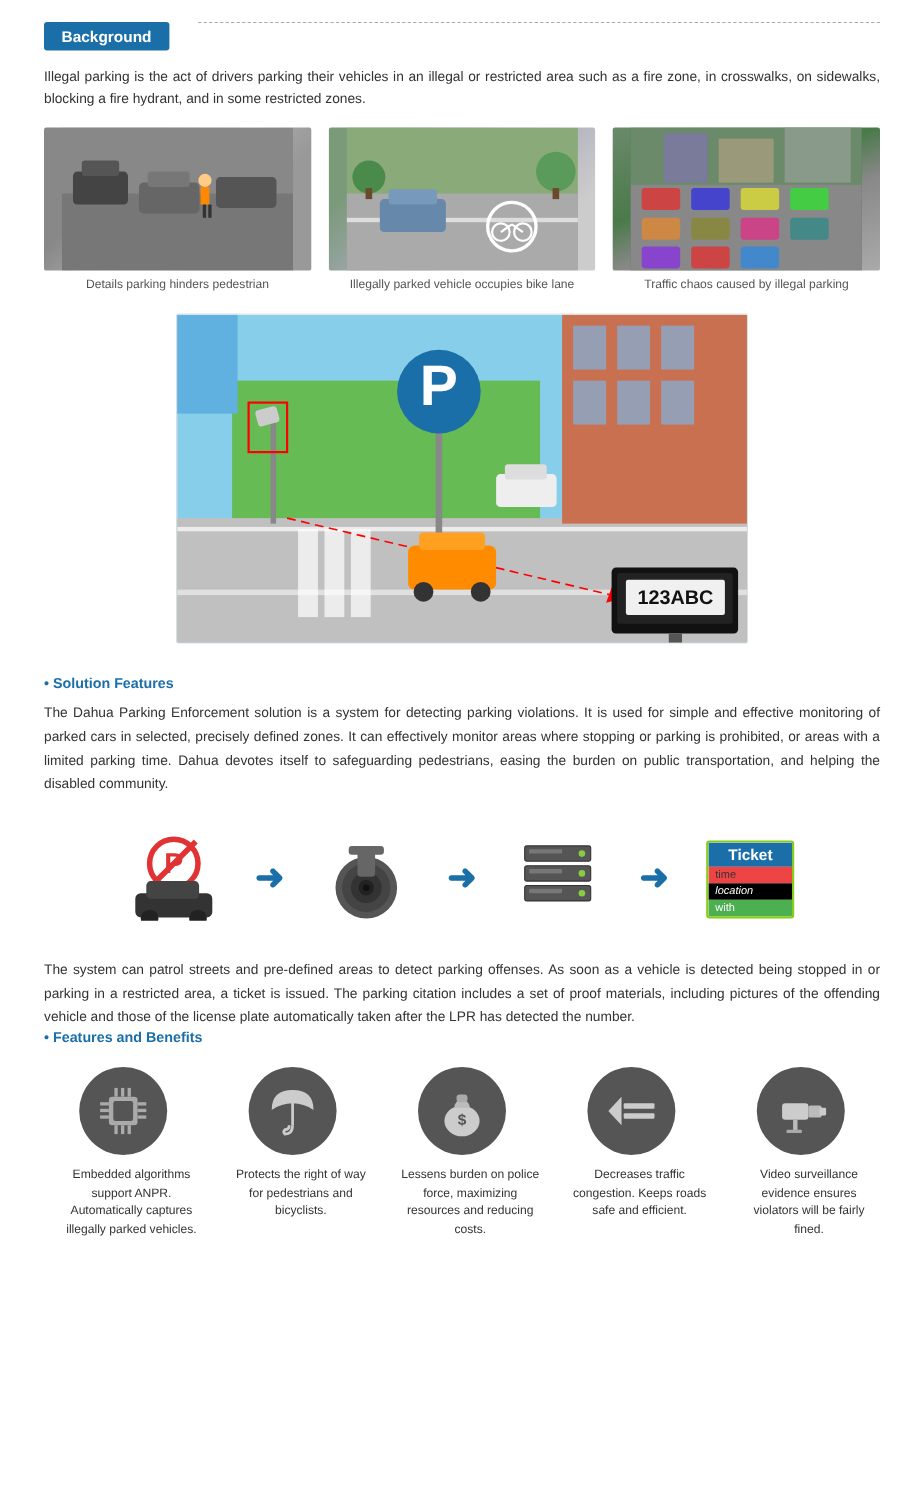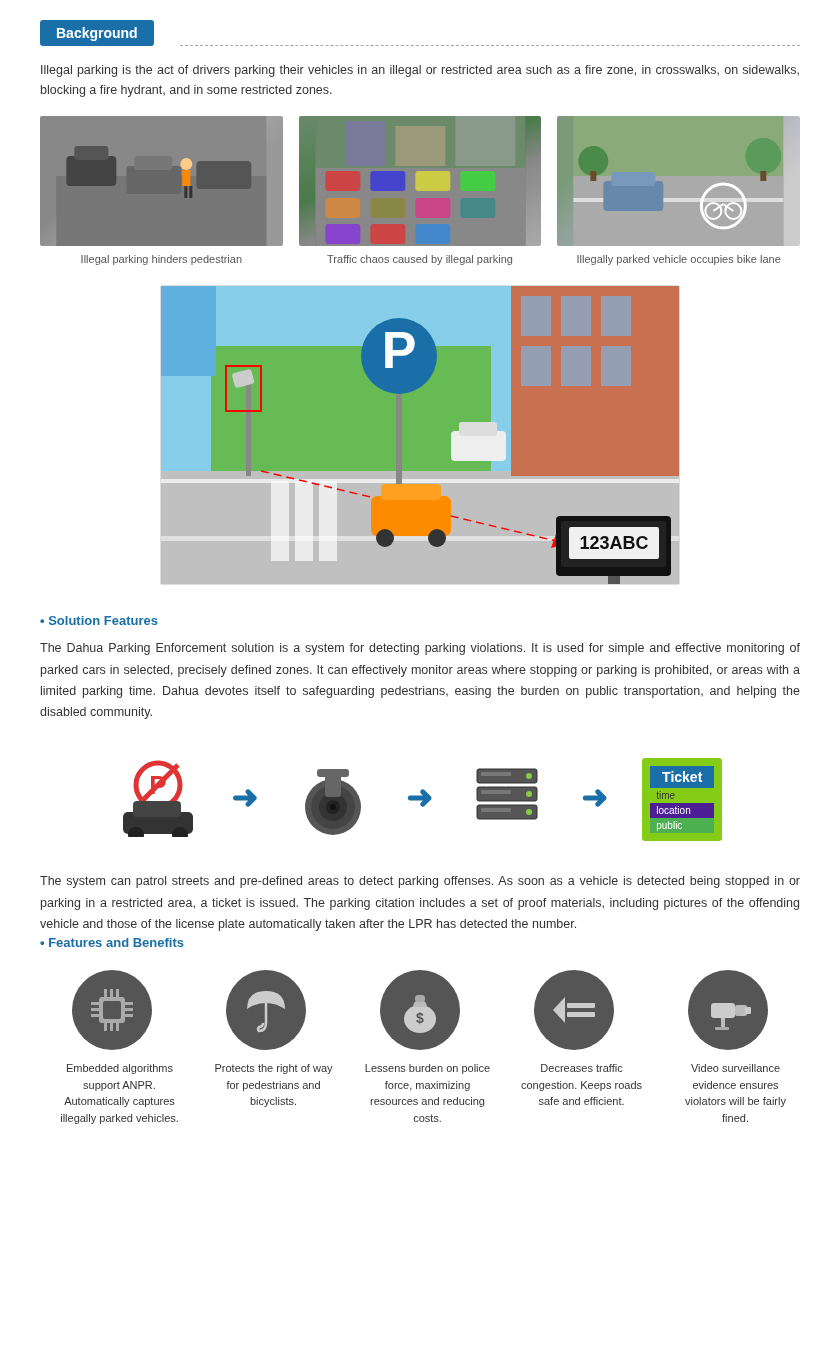--- a/index.html
+++ b/index.html
@@ -22,21 +22,21 @@
       background: #1a6fa8;
       color: white;
       font-weight: bold;
       font-size: 14px;
       padding: 5px 16px;
       border-radius: 3px;
       margin-bottom: 12px;
     }
     .section-header-wrap {
       display: flex;
-      align-items: flex-end;
+      align-items: flex-start;
       margin-bottom: 14px;
       gap: 16px;
     }
     .section-header-wrap .section-header {
       flex-shrink: 0;
       margin-bottom: 0;
     }
     .header-line {
       flex: 1;
       border-top: 1px dashed #aaa;
@@ -126,39 +126,39 @@
       height: 80px;
       display: flex;
       align-items: center;
       justify-content: center;
     }
 
     
     .ticket-box {
       width: 80px;
       background: white;
-      border: 8px solid #84cc16;
+      border: 2px solid #84cc16;
       border-radius: 3px;
       overflow: hidden;
     }
     .ticket-header {
       background: #1a6fa8;
       color: white;
       text-align: center;
       font-weight: bold;
       font-size: 14px;
       padding: 3px;
     }
     .ticket-row {
       padding: 2px 6px;
       font-size: 10px;
       color: #333;
     }
-    .ticket-row.yellow { background: #84cc16; }
-    .ticket-row.orange { background: #4c1d95; color: white; }
+    .ticket-row.yellow { background: #ef4444; }
+    .ticket-row.orange { background: #000000; color: white; font-style: italic; }
     .ticket-row.green { background: #4caf50; color: white; }
 
     
     .patrol-text {
       font-size: 12.5px;
       line-height: 1.7;
       text-align: justify;
     }
 
     
@@ -230,21 +230,47 @@
             <rect x="70" y="50" width="55" height="28" rx="4" fill="#666"></rect>
             <rect x="78" y="40" width="38" height="14" rx="3" fill="#777"></rect>
             <rect x="140" y="45" width="55" height="28" rx="4" fill="#555"></rect>
 
             <circle cx="130" cy="48" r="6" fill="#ffcc88"></circle>
             <rect x="126" y="54" width="8" height="16" fill="#ff8800"></rect>
             <rect x="128" y="70" width="3" height="12" fill="#333"></rect>
             <rect x="133" y="70" width="3" height="12" fill="#333"></rect>
           </svg>
         </div>
-        <div class="img-caption">Illegal parking hinders pedestrian</div>
+        <div class="img-caption">Details parking hinders pedestrian</div>
+      </div>
+      <div class="image-cell">
+        <div class="img-placeholder img-bike">
+          <svg width="100%" height="100%" viewBox="0 0 210 130">
+            <rect width="210" height="130" fill="#8aaa7a"></rect>
+            <rect x="0" y="60" width="210" height="70" fill="#aaa"></rect>
+
+            <rect x="0" y="82" width="210" height="4" fill="white" opacity="0.6"></rect>
+
+            <ellipse cx="150" cy="90" rx="22" ry="22" fill="none" stroke="white" stroke-width="3"></ellipse>
+
+            <circle cx="140" cy="95" r="8" fill="none" stroke="white" stroke-width="2"></circle>
+            <circle cx="160" cy="95" r="8" fill="none" stroke="white" stroke-width="2"></circle>
+            <line x1="140" y1="95" x2="150" y2="88" stroke="white" stroke-width="2"></line>
+            <line x1="150" y1="88" x2="160" y2="95" stroke="white" stroke-width="2"></line>
+
+            <rect x="30" y="65" width="60" height="30" rx="4" fill="#6688aa"></rect>
+            <rect x="38" y="56" width="44" height="14" rx="3" fill="#7799bb"></rect>
+
+            <circle cx="20" cy="45" r="15" fill="#4a8a4a"></circle>
+            <rect x="17" y="55" width="6" height="10" fill="#6a4a2a"></rect>
+            <circle cx="190" cy="40" r="18" fill="#5a9a5a"></circle>
+            <rect x="187" y="55" width="6" height="10" fill="#6a4a2a"></rect>
+          </svg>
+        </div>
+        <div class="img-caption">Illegally parked vehicle occupies bike lane</div>
       </div>
       <div class="image-cell">
         <div class="img-placeholder img-traffic">
           <svg width="100%" height="100%" viewBox="0 0 210 130">
             <rect width="210" height="130" fill="#5a7a5a"></rect>
             <rect x="0" y="50" width="210" height="80" fill="#888"></rect>
 
             <rect x="10" y="55" width="35" height="20" rx="3" fill="#cc4444"></rect>
             <rect x="55" y="55" width="35" height="20" rx="3" fill="#4444cc"></rect>
             <rect x="100" y="55" width="35" height="20" rx="3" fill="#cccc44"></rect>
@@ -257,46 +283,20 @@
             <rect x="55" y="108" width="35" height="20" rx="3" fill="#cc4444"></rect>
             <rect x="100" y="108" width="35" height="20" rx="3" fill="#4488cc"></rect>
 
             <rect x="0" y="0" width="210" height="52" fill="#6a8a6a"></rect>
             <rect x="30" y="5" width="40" height="45" fill="#7a7a9a"></rect>
             <rect x="80" y="10" width="50" height="40" fill="#9a9a7a"></rect>
             <rect x="140" y="0" width="60" height="50" fill="#8a9a8a"></rect>
           </svg>
         </div>
         <div class="img-caption">Traffic chaos caused by illegal parking</div>
-      </div>
-      <div class="image-cell">
-        <div class="img-placeholder img-bike">
-          <svg width="100%" height="100%" viewBox="0 0 210 130">
-            <rect width="210" height="130" fill="#8aaa7a"></rect>
-            <rect x="0" y="60" width="210" height="70" fill="#aaa"></rect>
-
-            <rect x="0" y="82" width="210" height="4" fill="white" opacity="0.6"></rect>
-
-            <ellipse cx="150" cy="90" rx="22" ry="22" fill="none" stroke="white" stroke-width="3"></ellipse>
-
-            <circle cx="140" cy="95" r="8" fill="none" stroke="white" stroke-width="2"></circle>
-            <circle cx="160" cy="95" r="8" fill="none" stroke="white" stroke-width="2"></circle>
-            <line x1="140" y1="95" x2="150" y2="88" stroke="white" stroke-width="2"></line>
-            <line x1="150" y1="88" x2="160" y2="95" stroke="white" stroke-width="2"></line>
-
-            <rect x="30" y="65" width="60" height="30" rx="4" fill="#6688aa"></rect>
-            <rect x="38" y="56" width="44" height="14" rx="3" fill="#7799bb"></rect>
-
-            <circle cx="20" cy="45" r="15" fill="#4a8a4a"></circle>
-            <rect x="17" y="55" width="6" height="10" fill="#6a4a2a"></rect>
-            <circle cx="190" cy="40" r="18" fill="#5a9a5a"></circle>
-            <rect x="187" y="55" width="6" height="10" fill="#6a4a2a"></rect>
-          </svg>
-        </div>
-        <div class="img-caption">Illegally parked vehicle occupies bike lane</div>
       </div>
     </div>
   </div>
 
   <div class="section-gap">
 
     <div style="display:flex; justify-content:center; margin-bottom:20px;">
       <div style="width:520px; height:300px; position:relative; overflow:hidden; border:1px solid #ddd; border-radius:2px;">
         <svg width="520" height="300" viewBox="0 0 520 300">
 
@@ -417,21 +417,21 @@
     </div>
 
     <div style="color:#1a6fa8; font-size:32px; font-weight:bold; margin:0 4px;">➜</div>
 
     <div class="flow-icon">
       <div class="flow-icon-img">
         <div class="ticket-box" style="margin-top:5px;">
           <div class="ticket-header">Ticket</div>
           <div class="ticket-row yellow">time</div>
           <div class="ticket-row orange">location</div>
-          <div class="ticket-row green">public</div>
+          <div class="ticket-row green">with</div>
         </div>
       </div>
     </div>
   </div>
 
   <p class="patrol-text">The system can patrol streets and pre-defined areas to detect parking offenses. As soon as a vehicle is detected being stopped in or parking in a restricted area, a ticket is issued. The parking citation includes a set of proof materials, including pictures of the offending vehicle and those of the license plate automatically taken after the LPR has detected the number.</p>
 
   <div class="section-gap-sm">
     <p class="features-label">• Features and Benefits</p>
 

